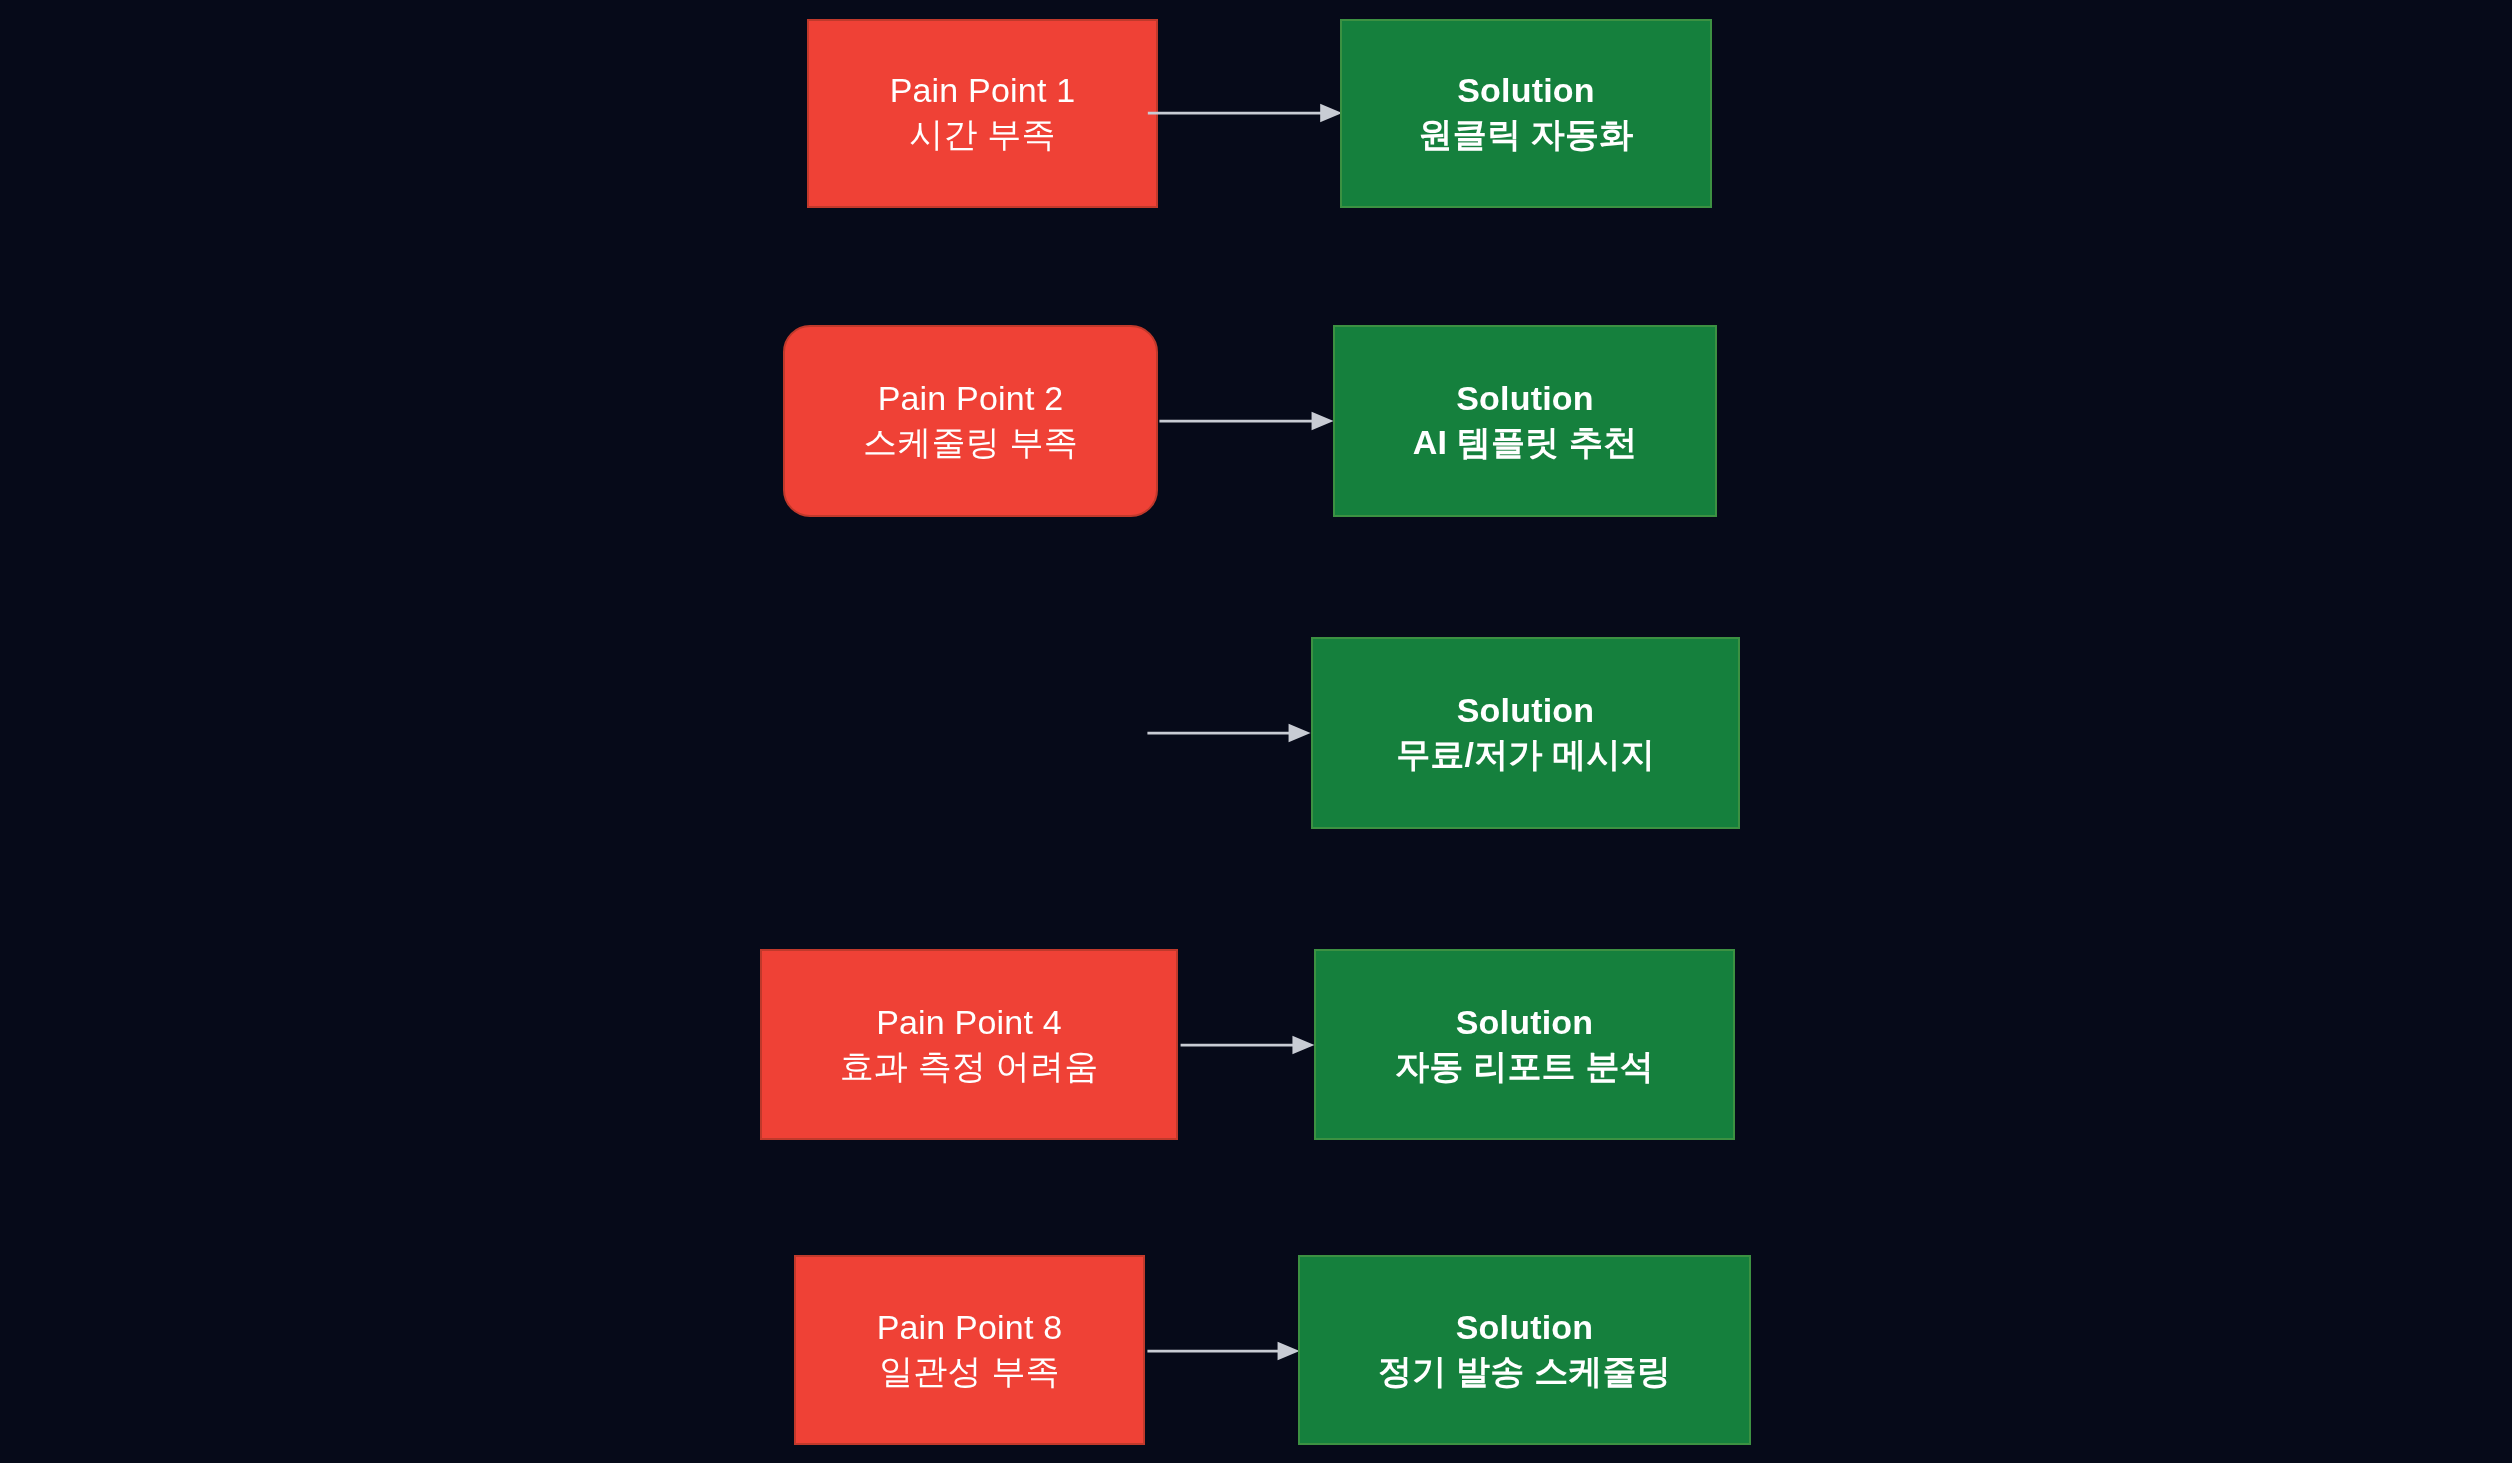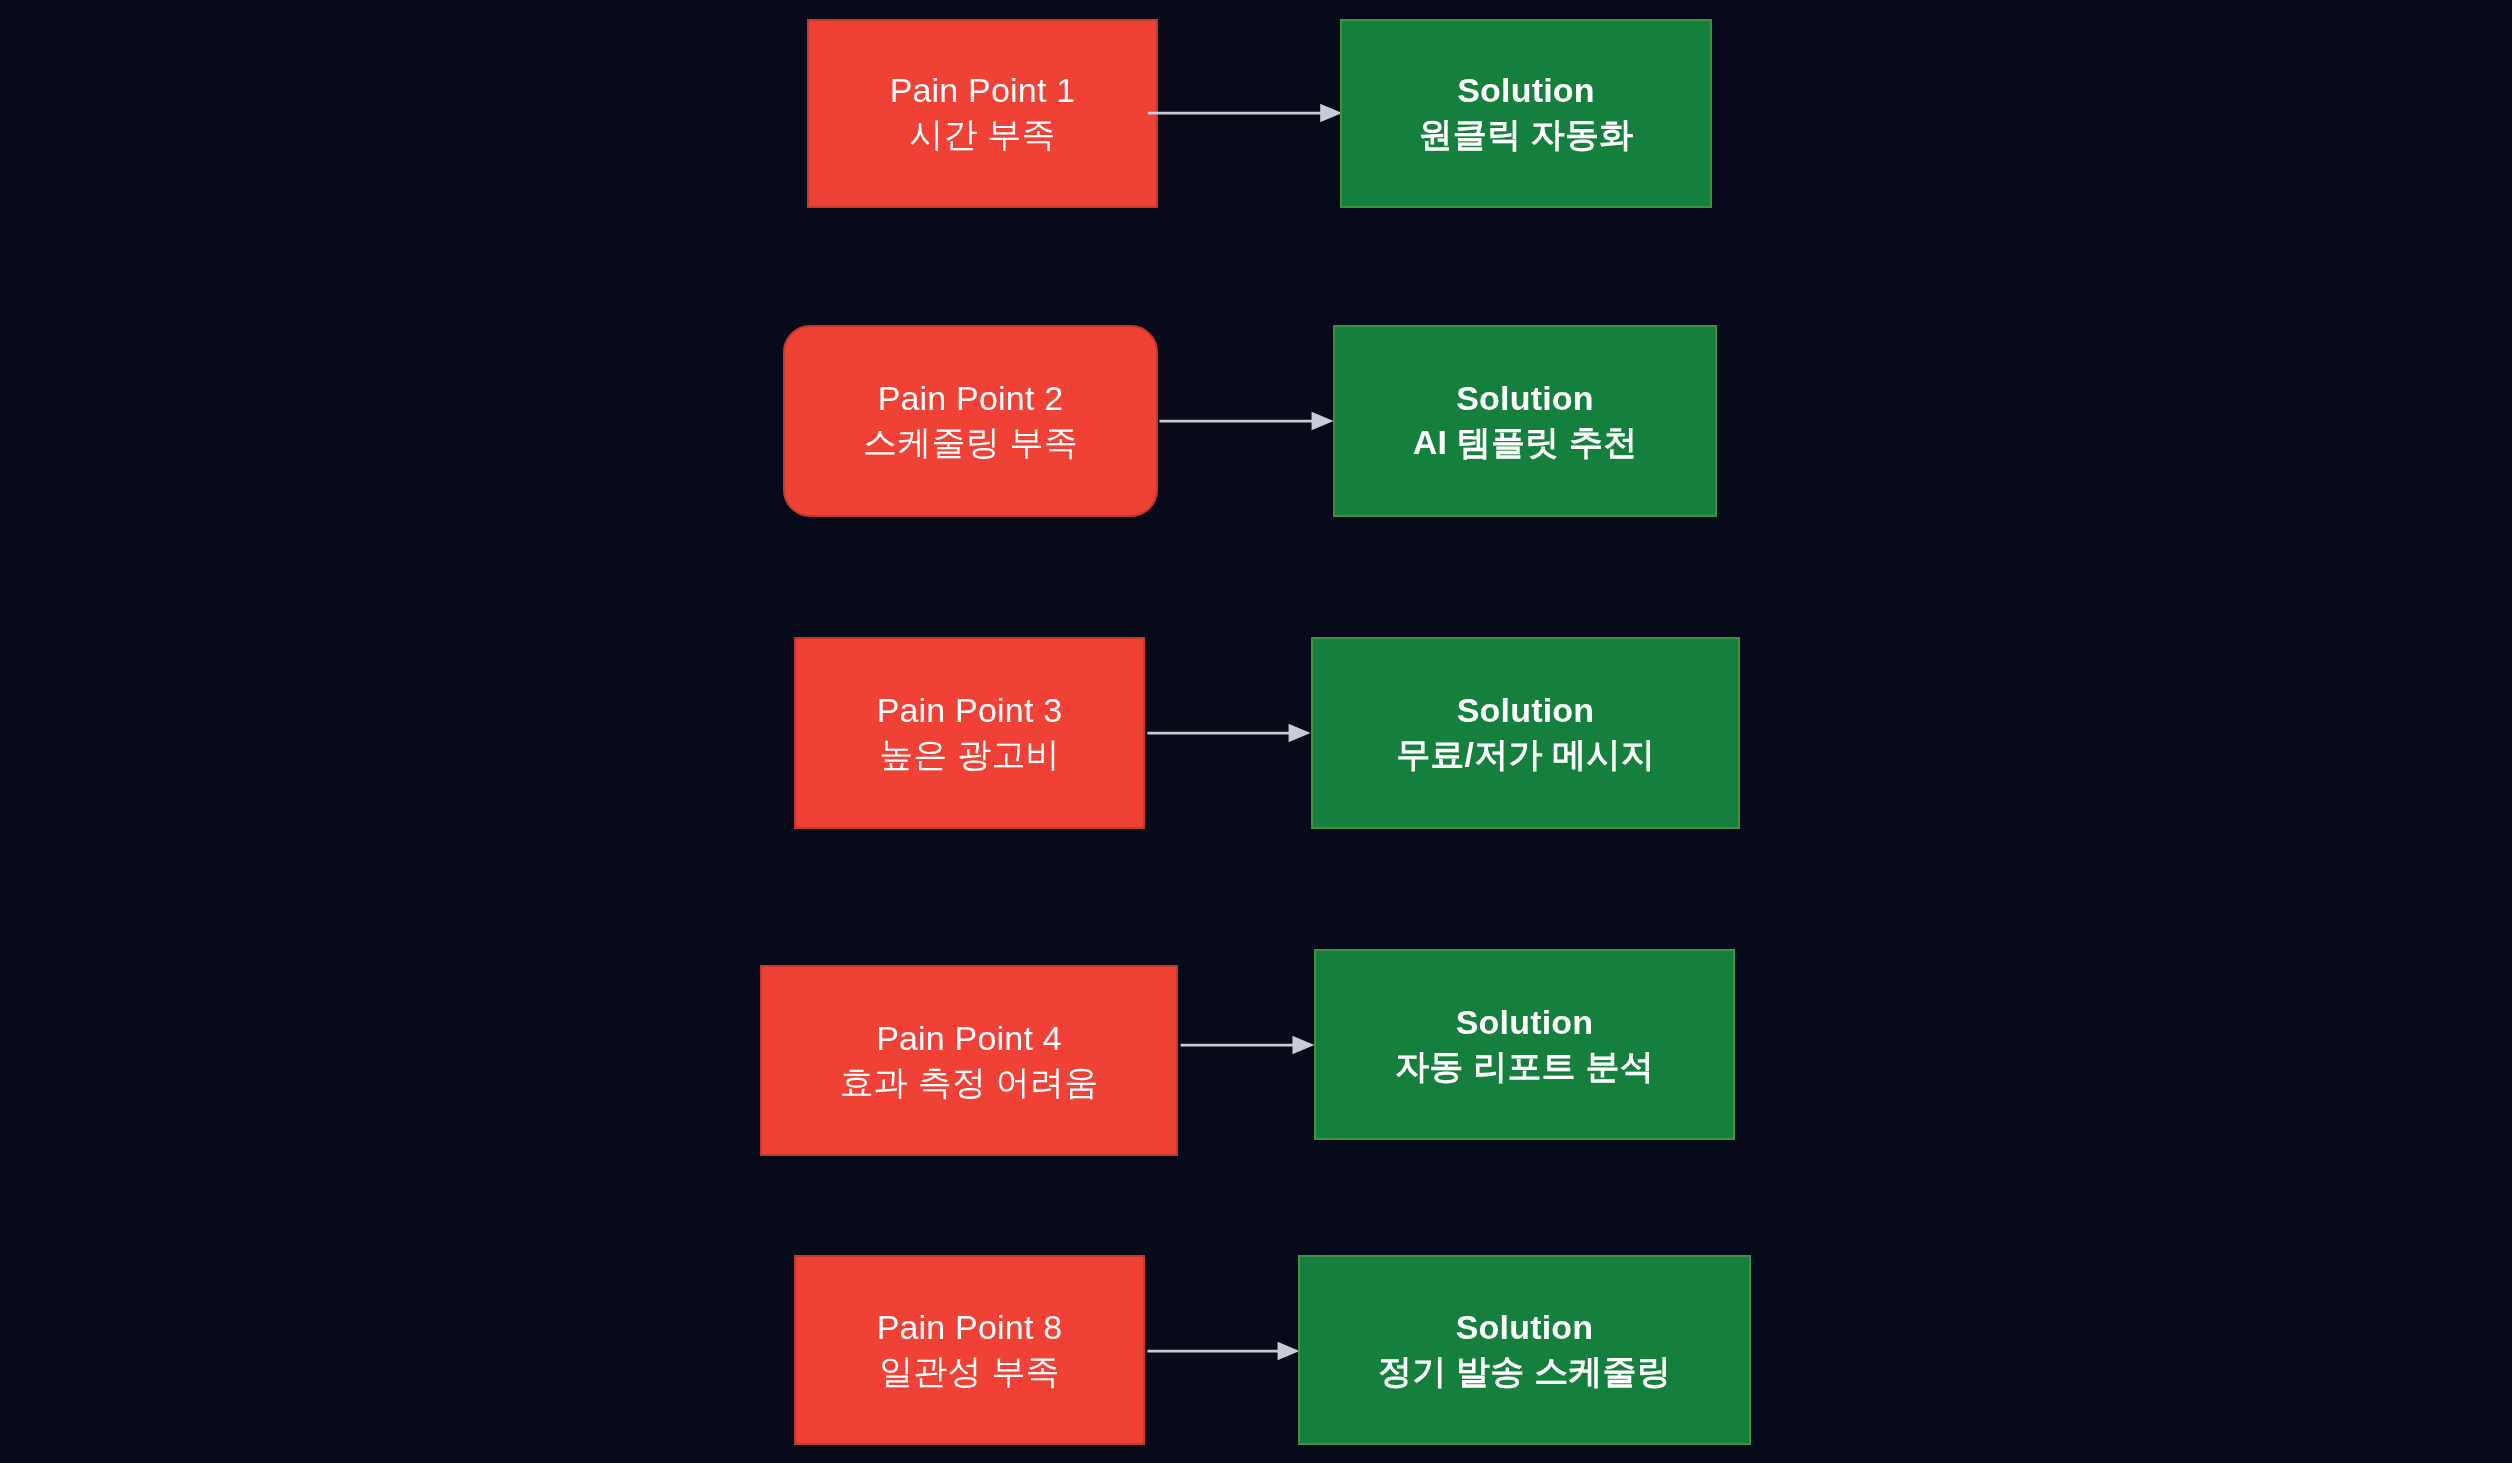--- a/index.html
+++ b/index.html
@@ -97,38 +97,34 @@
         <polygon points="166,2 190,12 166,22" fill="#c8ccd4"></polygon>
       </svg>
     </div>
     <div class="node solution" style="left:1333px; top:325px; width:384px; height:192px;">
       <span class="line1">Solution</span>
       <span class="line2">AI 템플릿 추천</span>
     </div>
   </div>
 
   <div class="row" style="top:0;height:240px;">
-    <div class="node pain" style="left:794px; top:637px; width:351px; height:192px;">
-      <span class="line1">Pain Point 3</span>
-      <span class="line2">높은 광고비</span>
-    </div>
     <div class="arrow" style="left:1147px; top:722px; width:164px;">
       <svg width="164" height="22" viewBox="0 0 178 24">
         <line x1="0" y1="12" x2="158" y2="12" stroke="#c8ccd4" stroke-width="3"></line>
         <polygon points="154,2 178,12 154,22" fill="#c8ccd4"></polygon>
       </svg>
     </div>
     <div class="node solution" style="left:1311px; top:637px; width:429px; height:192px;">
       <span class="line1">Solution</span>
       <span class="line2">무료/저가 메시지</span>
     </div>
   </div>
 
   <div class="row" style="top:0;height:240px;">
-    <div class="node pain" style="left:760px; top:949px; width:418px; height:191px;margin-top:16px;">
+    <div class="node pain" style="left:760px; top:949px; width:418px; height:191px;">
       <span class="line1">Pain Point 4</span>
       <span class="line2">효과 측정 어려움</span>
     </div>
     <div class="arrow" style="left:1180px; top:1034px; width:135px;">
       <svg width="135" height="22" viewBox="0 0 146 24">
         <line x1="0" y1="12" x2="126" y2="12" stroke="#c8ccd4" stroke-width="3"></line>
         <polygon points="122,2 146,12 122,22" fill="#c8ccd4"></polygon>
       </svg>
     </div>
     <div class="node solution" style="left:1314px; top:949px; width:421px; height:191px;">

